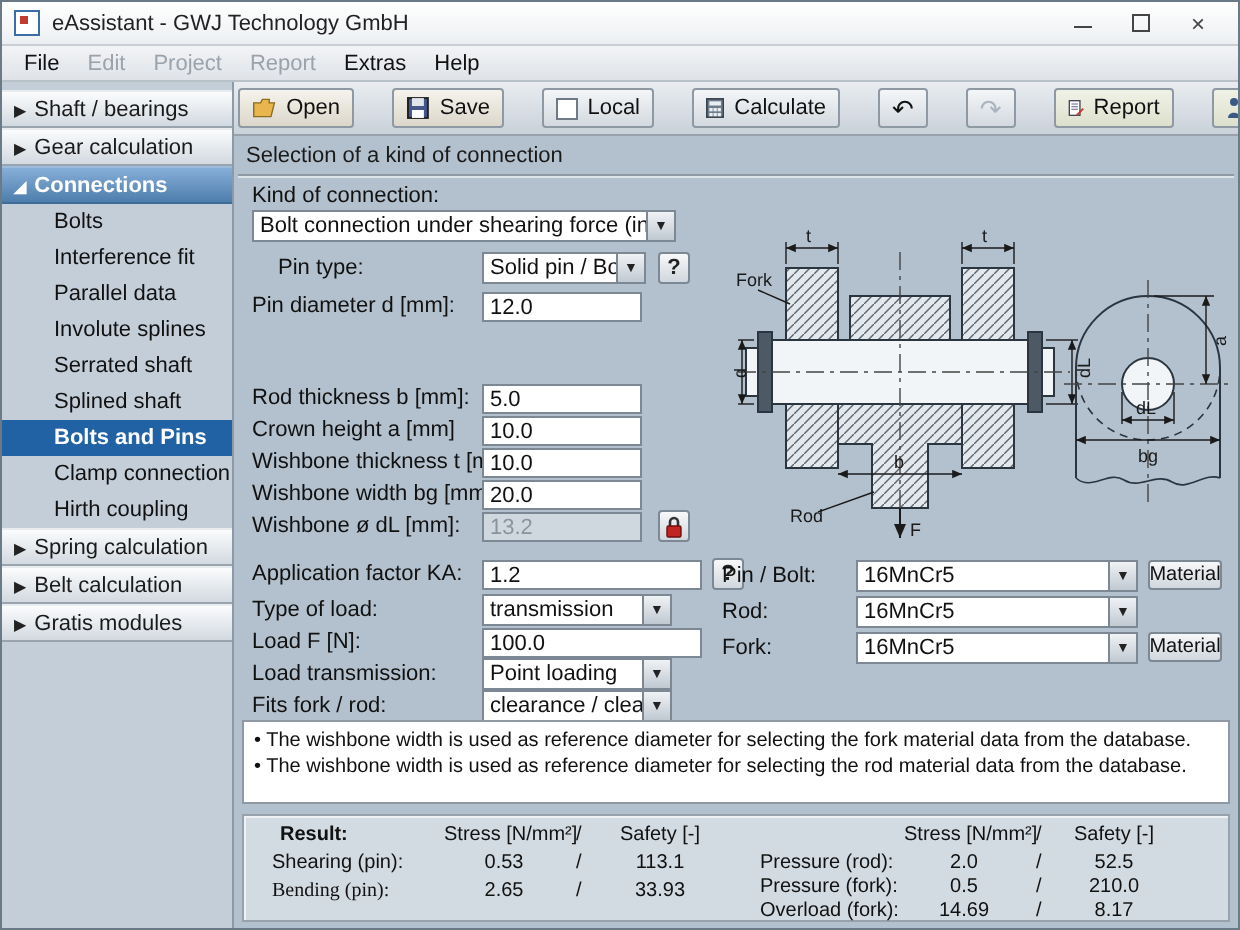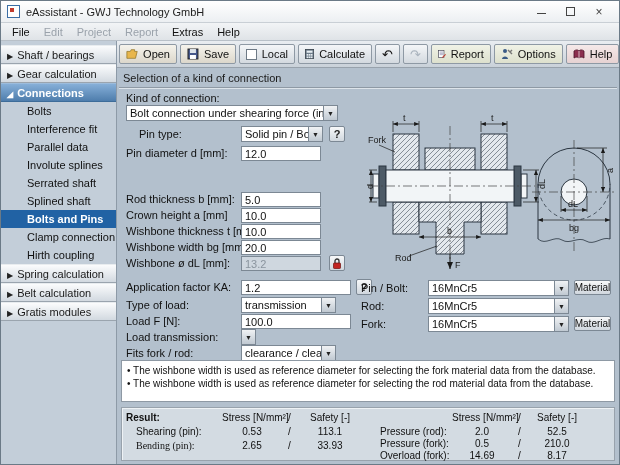--- a/index.html
+++ b/index.html
@@ -34,21 +34,21 @@
   .nav-header .tri { display:inline-block; font-size:8px; margin-right:4px; color:#222; }
   .nav-header.active { background:linear-gradient(#86afd8,#4e7dac); color:#fff; font-weight:bold;
     border-top:1px solid #9cbcdc; border-bottom:1px solid #3d6c99; }
   .nav-header.active .tri { color:#fff; }
   .nav-item { height:18px; line-height:18px; padding-left:26px; color:#111; }
   .nav-item.selected { background:#2162a4; color:#fff; font-weight:bold; }
 
   
   .toolbar { position:absolute; left:116px; top:40px; width:504px; height:27px;
     background:linear-gradient(#e9edf1,#c9d1d9); border-bottom:1px solid #98a2ac;
-    display:flex; align-items:center; gap:3px; padding:0 2px; }
+    display:flex; align-items:center; gap:19px; padding:0 2px; }
   .tbtn { height:20px; border:1px solid #8e99a4; border-radius:2px; font-size:11px; color:#111;
     background:linear-gradient(#f5f3ec,#dcd7cb); display:flex; align-items:center; justify-content:center; gap:5px; padding:0 6px; }
   .tbtn.gray { background:linear-gradient(#f4f6f8,#d3d9df); }
   .tbtn.green { background:linear-gradient(#f0f2e6,#dde0cd); }
   .tbtn.pink  { background:linear-gradient(#f5e9e9,#e6d2d2); }
   .tbtn .glyph { font-size:13px; line-height:13px; }
   .tbtn .glyph.dis { color:#aab4be; }
   .cb { width:11px; height:11px; background:#fff; border:1px solid #6e7a86; display:inline-block; }
 
   
@@ -241,20 +241,21 @@
     <div class="combo" style="left:124px; top:229px; width:95px;">
       <span class="combo-text">transmission</span>
       <span class="combo-btn">▼</span>
     </div>
 
     <div class="flabel" style="left:9px; top:245px;">Load F [N]:</div>
     <input class="tinput" style="left: 124px; top: 246px; width: 110px;" value="100.0">
 
     <div class="flabel" style="left:9px; top:261px;">Load transmission:</div>
     <div class="combo" style="left:124px; top:261px; width:95px;">
+      <span class="combo-text">Point loading</span>
       <span class="combo-btn">▼</span>
     </div>
 
     <div class="flabel" style="left:9px; top:277px;">Fits fork / rod:</div>
     <div class="combo" style="left:124px; top:277px; width:95px;">
       <span class="combo-text">clearance / cleara...</span>
       <span class="combo-btn">▼</span>
     </div>
 
     <div class="flabel" style="left:244px; top:212px;">Pin / Bolt:</div>
@@ -359,21 +360,21 @@
       <text x="201" y="95">dL</text>
       <text x="202" y="119">bg</text>
     </svg>
 
     <div class="notes">
       <div>• The wishbone width is used as reference diameter for selecting the fork material data from the database.</div>
       <div>• The wishbone width is used as reference diameter for selecting the rod material data from the database.</div>
     </div>
 
     <div class="results">
-      <div class="rcell bold" style="left:4px; top:4px;">Result:</div>
+      <div class="rcell bold" style="left:18px; top:4px;">Result:</div>
       <div class="rcell rnum" style="left:100px; top:4px;">Stress [N/mm²]</div>
       <div class="rcell" style="left:166px; top:4px;">/</div>
       <div class="rcell rnum" style="left:178px; top:4px;">Safety [-]</div>
       <div class="rcell rnum" style="left:330px; top:4px;">Stress [N/mm²]</div>
       <div class="rcell" style="left:396px; top:4px;">/</div>
       <div class="rcell rnum" style="left:405px; top:4px;">Safety [-]</div>
 
       <div class="rcell" style="left:14px; top:18px;">Shearing (pin):</div>
       <div class="rcell rnum" style="left:100px; top:18px;">0.53</div>
       <div class="rcell" style="left:166px; top:18px;">/</div>

